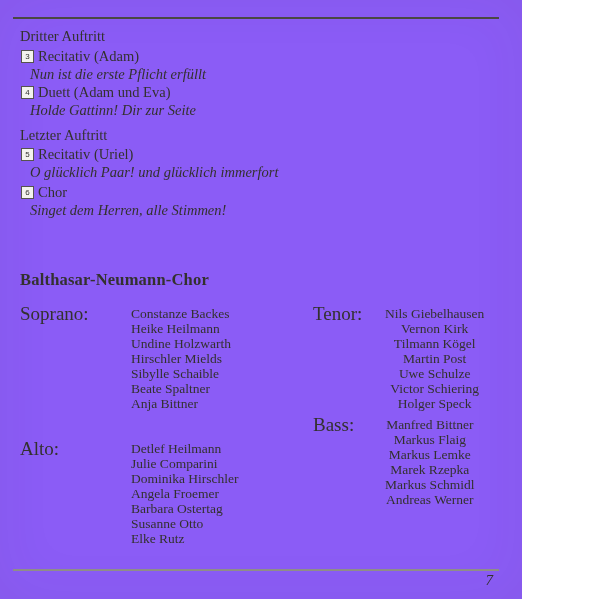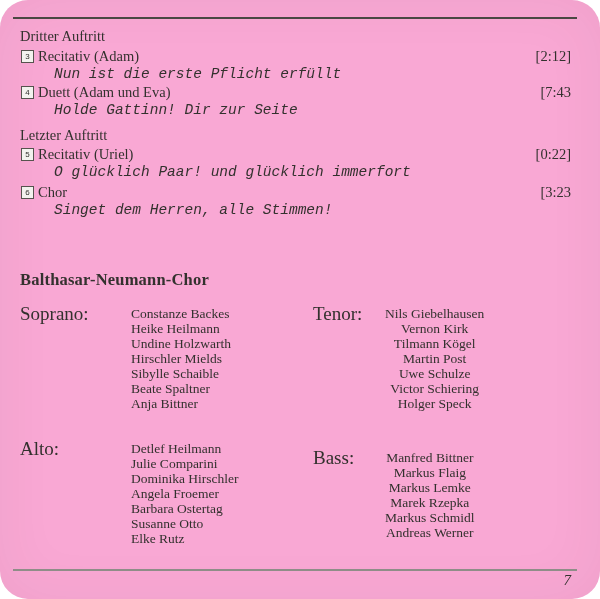--- a/index.html
+++ b/index.html
@@ -1,28 +1,27 @@
 <!DOCTYPE html>
 <html><head>
 <meta charset="utf-8">
 <style>
   html, body {
     margin: 0;
     padding: 0;
   }
   .page {
     position: relative;
-    width: 600px;
+    width: 522px;
     height: 599px;
-    background: #f9a8d4;
+    background: #8b5cf6;
     box-shadow: inset 0 0 60px rgba(60,55,45,0.06);
     font-family: "Liberation Serif", serif;
     color: #33312e;
     overflow: hidden;
-    border-radius: 28px;
   }
   .rule {
     position: absolute;
     left: 13px;
     right: 23px;
     height: 2px;
   }
   .rule-top { top: 17px; background: #4a4843; }
   .rule-bottom { top: 569px; background: #8f8d88; }
 
@@ -74,26 +73,25 @@
   .track-time {
     position: absolute;
     right: 0;
     top: 0;
     font-size: 14.5px;
     line-height: 16px;
     white-space: nowrap;
   }
   .incipit {
     position: absolute;
-    left: 34px;
+    left: 10px;
     font-size: 14.5px;
     line-height: 16px;
     font-style: italic;
     white-space: nowrap;
-    font-family: Liberation Mono, monospace;
   }
 
   .choir-title {
     position: absolute;
     left: 20px;
     top: 270px;
     font-size: 16.5px;
     font-weight: bold;
     letter-spacing: 0.2px;
     white-space: nowrap;
@@ -118,21 +116,21 @@
     text-align: center;
   }
   .voice-names div {
     font-size: 13.5px;
     line-height: 15px;
     white-space: nowrap;
   }
   .group-soprano { left: 20px; top: 306px; }
   .group-alto    { left: 20px; top: 441px; }
   .group-tenor   { left: 313px; top: 306px; }
-  .group-bass    { left: 313px; top: 450px; }
+  .group-bass    { left: 313px; top: 417px; }
 
   .page-number {
     position: absolute;
     top: 572px;
     right: 29px;
     font-size: 15px;
     font-style: italic;
   }
 </style>
 </head>

